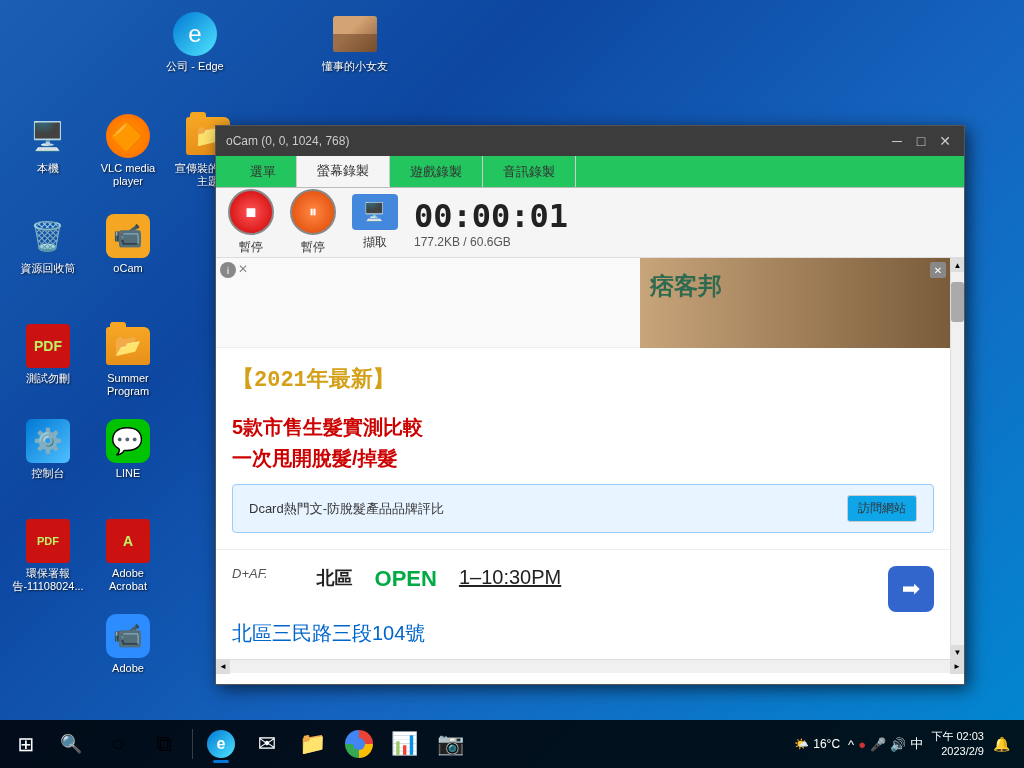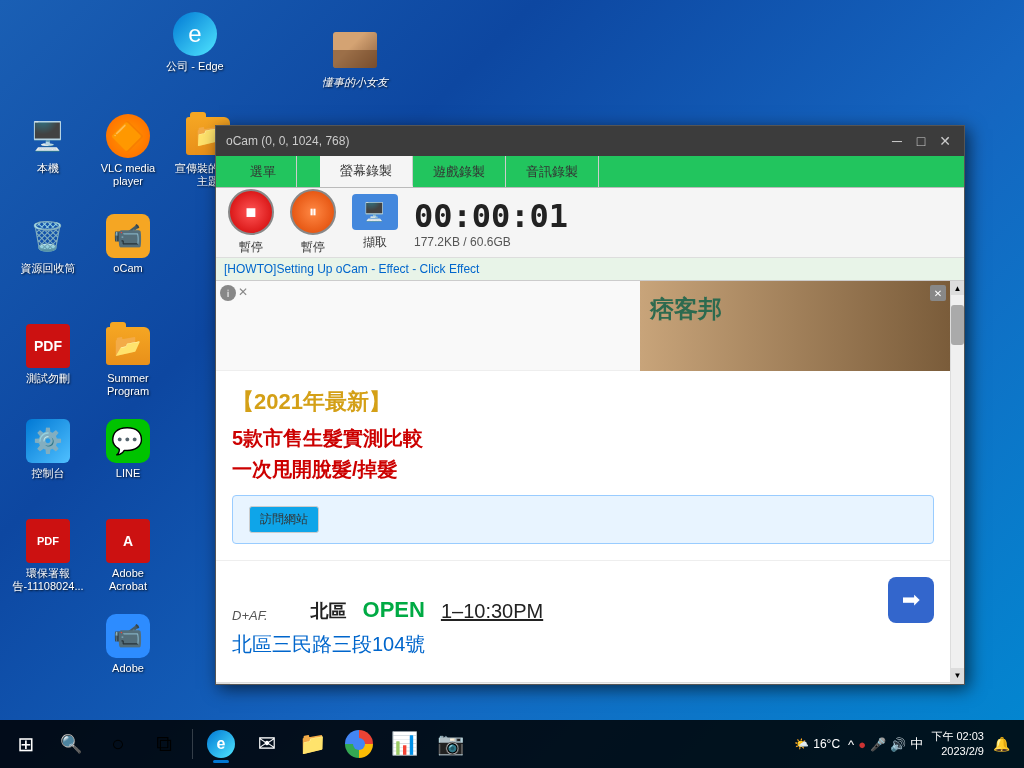--- a/index.html
+++ b/index.html
@@ -100,21 +100,20 @@
       font-size: 13px;
       cursor: pointer;
       color: #333;
       border-right: 1px solid #ccc;
       display: flex;
       align-items: center;
     }
     .tab-item.active {
       background: #f5f5f5;
       border-bottom: 2px solid #f5f5f5;
-      margin-left: 23px;
     }
 
     .window-toolbar {
       background: #f5f5f5;
       padding: 8px 12px;
       display: flex;
       align-items: center;
       gap: 16px;
       flex-shrink: 0;
       border-bottom: 1px solid #ddd;
@@ -263,21 +262,22 @@
       display: flex; align-items: center; justify-content: center;
       cursor: pointer;
     }
     .ad-main-content {
       padding: 16px;
     }
     .ad-headline {
       font-size: 22px;
       font-weight: bold;
       color: #222;
-      margin-bottom: 8px;
+      margin-bottom: 20px;
+      font-family: Liberation Mono, monospace;
     }
     .ad-headline span { color: #d4a017; }
     .ad-sub {
       font-size: 20px;
       color: #cc0000;
       font-weight: bold;
       margin-bottom: 4px;
     }
     .ad-cta-box {
       background: #e8f4ff;
@@ -298,22 +298,22 @@
       font-size: 12px;
       color: #333;
       cursor: pointer;
     }
     .map-section {
       padding: 16px;
       border-top: 1px solid #eee;
     }
     .map-header {
       display: flex;
-      align-items: flex-end;
-      gap: 16px;
+      align-items: flex-start;
+      gap: 22px;
       margin-bottom: 8px;
     }
     .map-area-name {
       font-size: 18px;
       color: #222;
       font-weight: bold;
       margin-left: 27px;
     }
     .map-open {
       font-size: 22px;
@@ -486,21 +486,21 @@
       background: #f5a623;
       border-radius: 8px;
       display: flex; align-items: center; justify-content: center;
       font-size: 24px; color: white;
     }
     .pdf-box {
       width: 44px; height: 44px;
       background: #cc1111;
       border-radius: 4px;
       display: flex; align-items: center; justify-content: center;
-      font-size: 14px; color: #ffffff; font-weight: bold; text-align: center;
+      font-size: 14px; color: #bef264; font-weight: bold; text-align: center;
     }
     .line-box {
       width: 44px; height: 44px;
       background: #00c300;
       border-radius: 10px;
       display: flex; align-items: center; justify-content: center;
       font-size: 26px; color: white;
     }
     .control-box {
       width: 44px; height: 44px;
@@ -541,21 +541,21 @@
 
 <div class="desktop">
 
   <div class="desktop-icon" style="top:8px;left:155px;">
     <div class="icon-img">
       <div class="ms-edge-icon">e</div>
     </div>
     <span class="icon-label">公司 - Edge</span>
   </div>
 
-  <div class="desktop-icon" style="top:24px;left:315px;font-style:italic;">
+  <div class="desktop-icon" style="top:8px;left:315px;">
     <div class="icon-img">
       <div class="photo-thumbnail"></div>
     </div>
     <span class="icon-label">懂事的小女友</span>
   </div>
 
   <div class="desktop-icon" style="top:110px;left:8px;">
     <div class="icon-img">
       <div class="computer-box">🖥️</div>
     </div>
@@ -685,21 +685,20 @@
         </div>
         <span class="capture-label">擷取</span>
       </div>
       <div class="timer-section">
         <div class="timer-display">00:00:01</div>
         <div class="storage-info">177.2KB / 60.6GB</div>
       </div>
     </div>
 
     <div class="window-content">
-      <div class="browser-url-bar">[HOWTO]Setting Up oCam - Effect - Click Effect</div>
       <div class="browser-body">
         <div class="browser-main">
 
           <div class="ad-banner-top">
             <div class="ad-info-icon">ℹ</div>
             <div class="ad-close">✕</div>
             <div class="ad-img-right">
               <div style="position:absolute;top:0;left:0;right:0;bottom:0;background:linear-gradient(to right,#c8a47a,#7a5c3a);"></div>
               <div class="brand-text" style="position:absolute;top:12px;left:10px;color:#2d6a4f;font-size:24px;font-weight:bold;font-family:serif;">痞客邦</div>
               <div class="ad-top-close">✕</div>
@@ -708,20 +707,21 @@
 
           <div class="ad-main-content">
             <div class="ad-headline">
               <span style="color:#d4a017;">【2021年最新】</span>
             </div>
             <div class="ad-sub">
               <span>5款市售生髮實測比較</span>
             </div>
             <div style="font-size:20px;font-weight:bold;color:#cc0000;">一次甩開脫髮/掉髮</div>
             <div class="ad-cta-box">
+              <span class="ad-cta-text">Dcard熱門文-防脫髮產品品牌評比</span>
               <button class="ad-cta-btn">訪問網站</button>
             </div>
           </div>
 
           <div class="map-section">
             <div class="map-header">
               <span style="font-size:13px;color:#555;font-style:italic;">D+AF.</span>
               <span class="map-area-name">北區</span>
               <span class="map-open">OPEN</span>
               <span class="map-hours">1–10:30PM</span>

